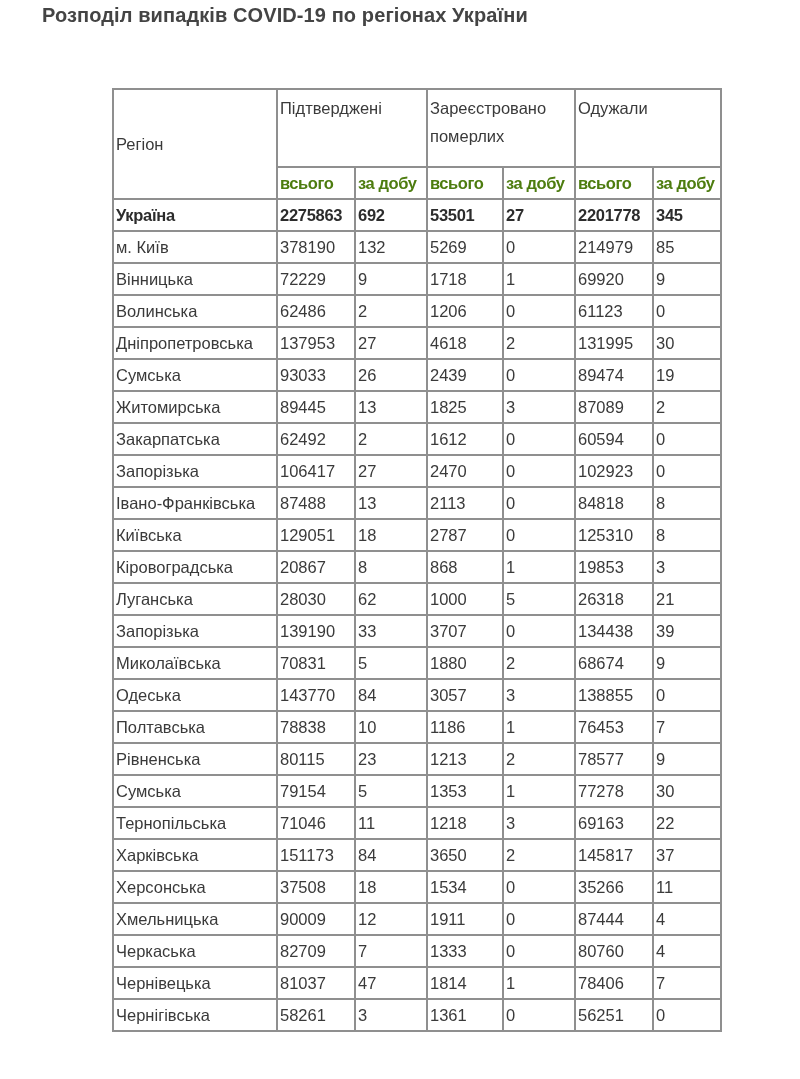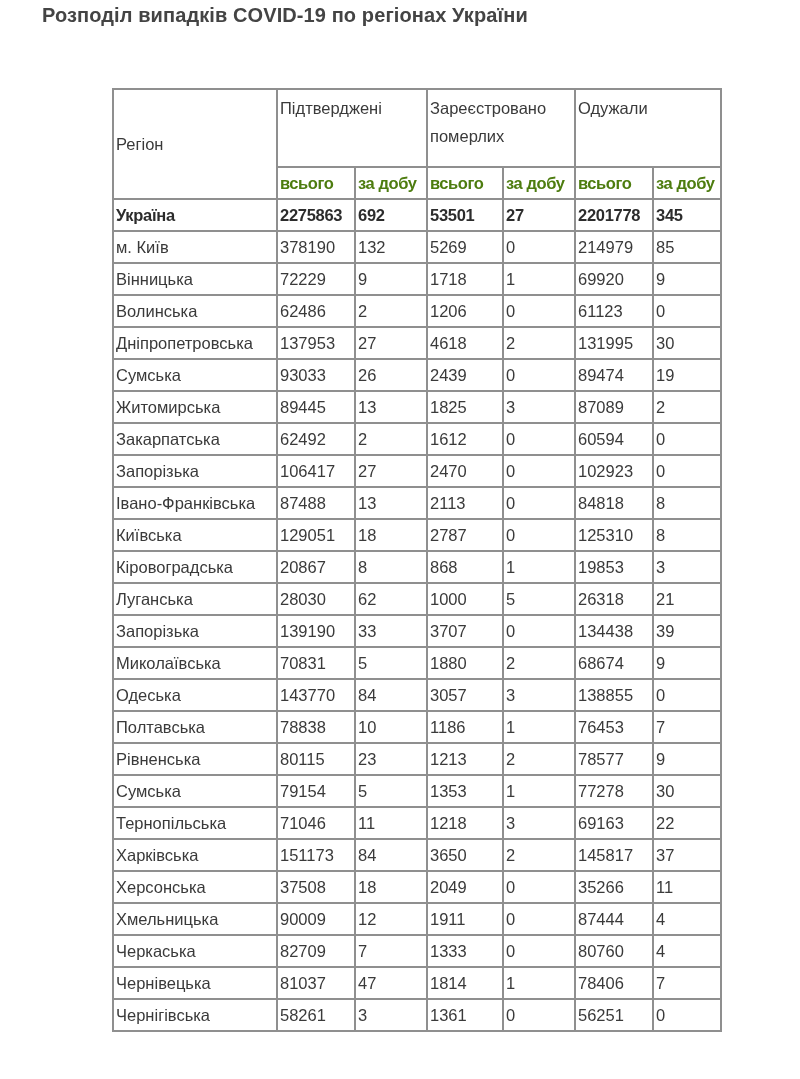--- a/index.html
+++ b/index.html
@@ -255,21 +255,21 @@
         <td>84</td>
         <td>3650</td>
         <td>2</td>
         <td>145817</td>
         <td>37</td>
       </tr>
       <tr>
         <td>Херсонська</td>
         <td>37508</td>
         <td>18</td>
-        <td>2049</td>
+        <td>1534</td>
         <td>0</td>
         <td>35266</td>
         <td>11</td>
       </tr>
       <tr>
         <td>Хмельницька</td>
         <td>90009</td>
         <td>12</td>
         <td>1911</td>
         <td>0</td>

